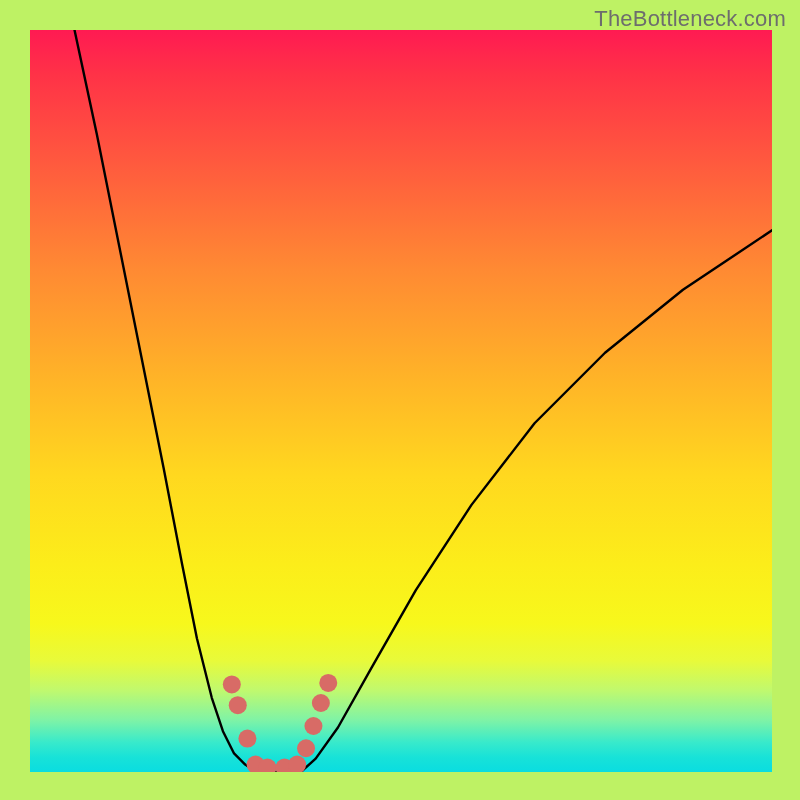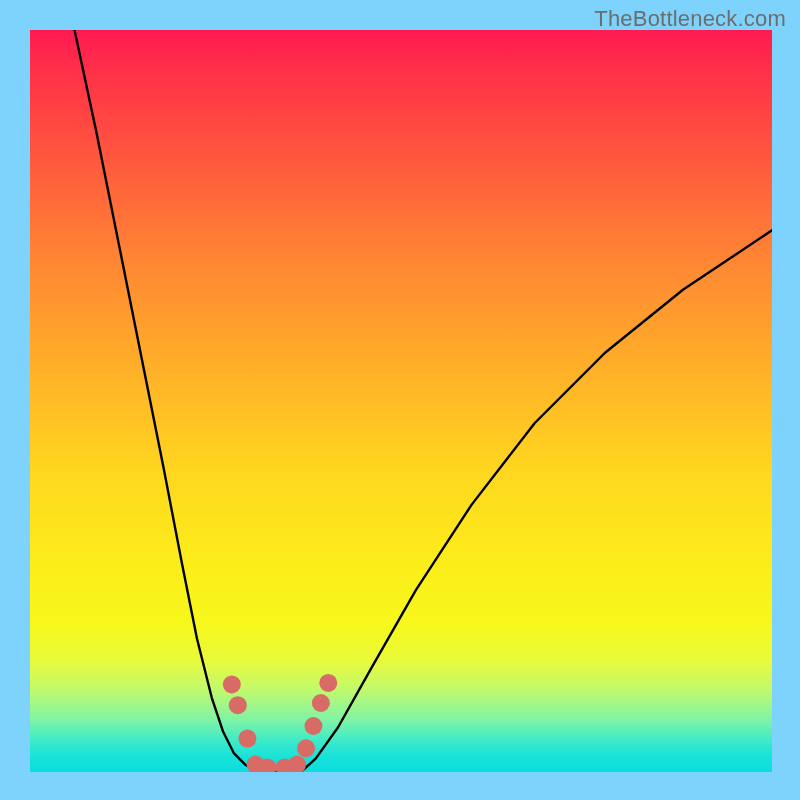--- a/index.html
+++ b/index.html
@@ -10,21 +10,21 @@
     background: #000;
     overflow: hidden;
     font-family: Arial, Helvetica, sans-serif;
   }
   .frame {
     position: absolute;
     left: 0;
     top: 0;
     width: 800px;
     height: 800px;
-    background: #7dd3fc;
+    background: #bef264;
   }
   .plot {
     position: absolute;
     left: 30px;
     top: 30px;
     width: 742px;
     height: 742px;
     overflow: hidden;
   }
   .gradient {

